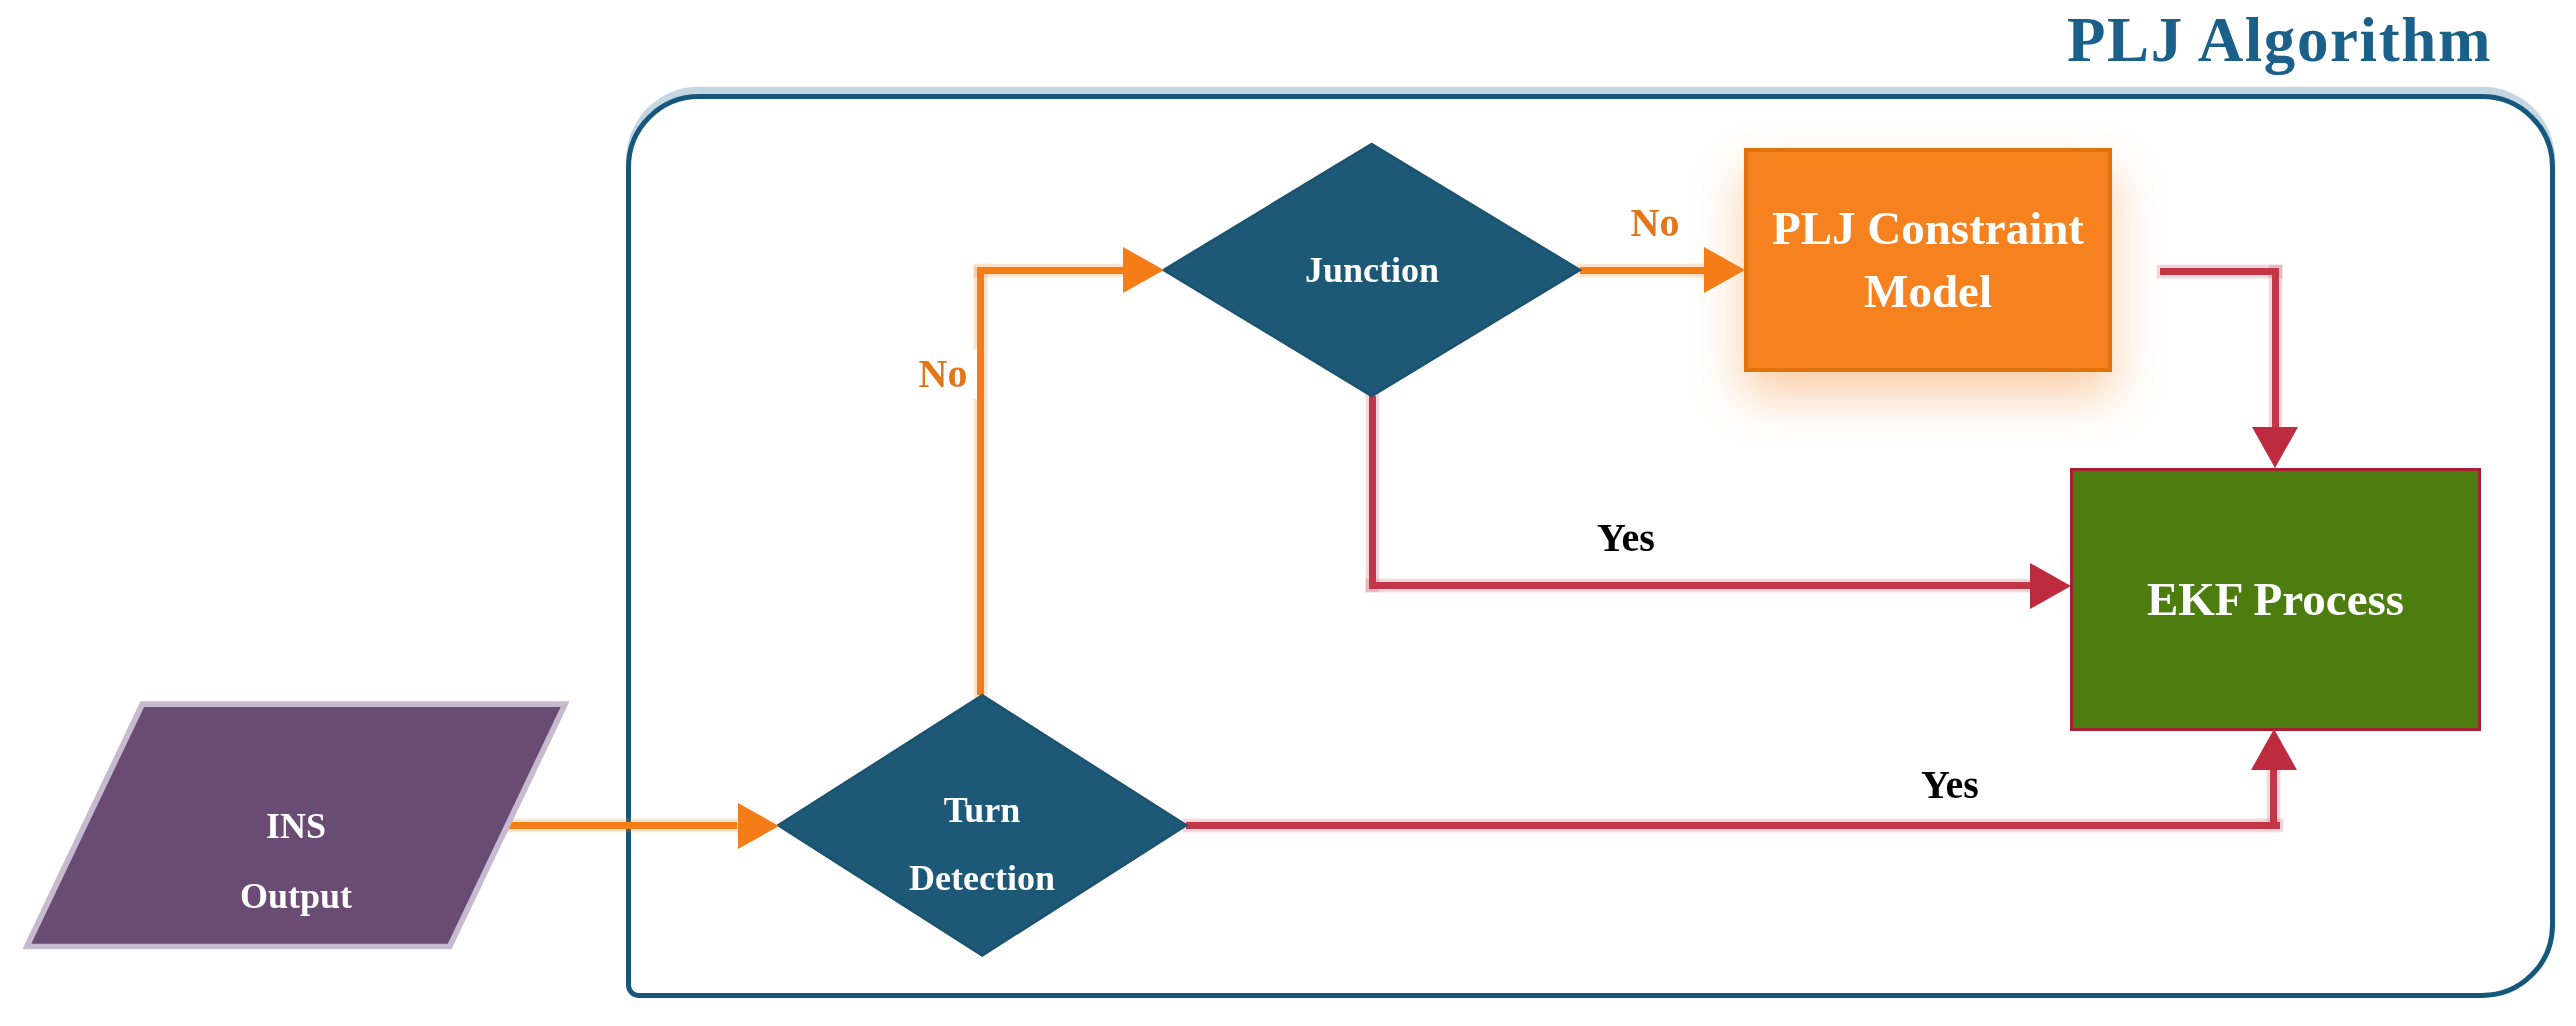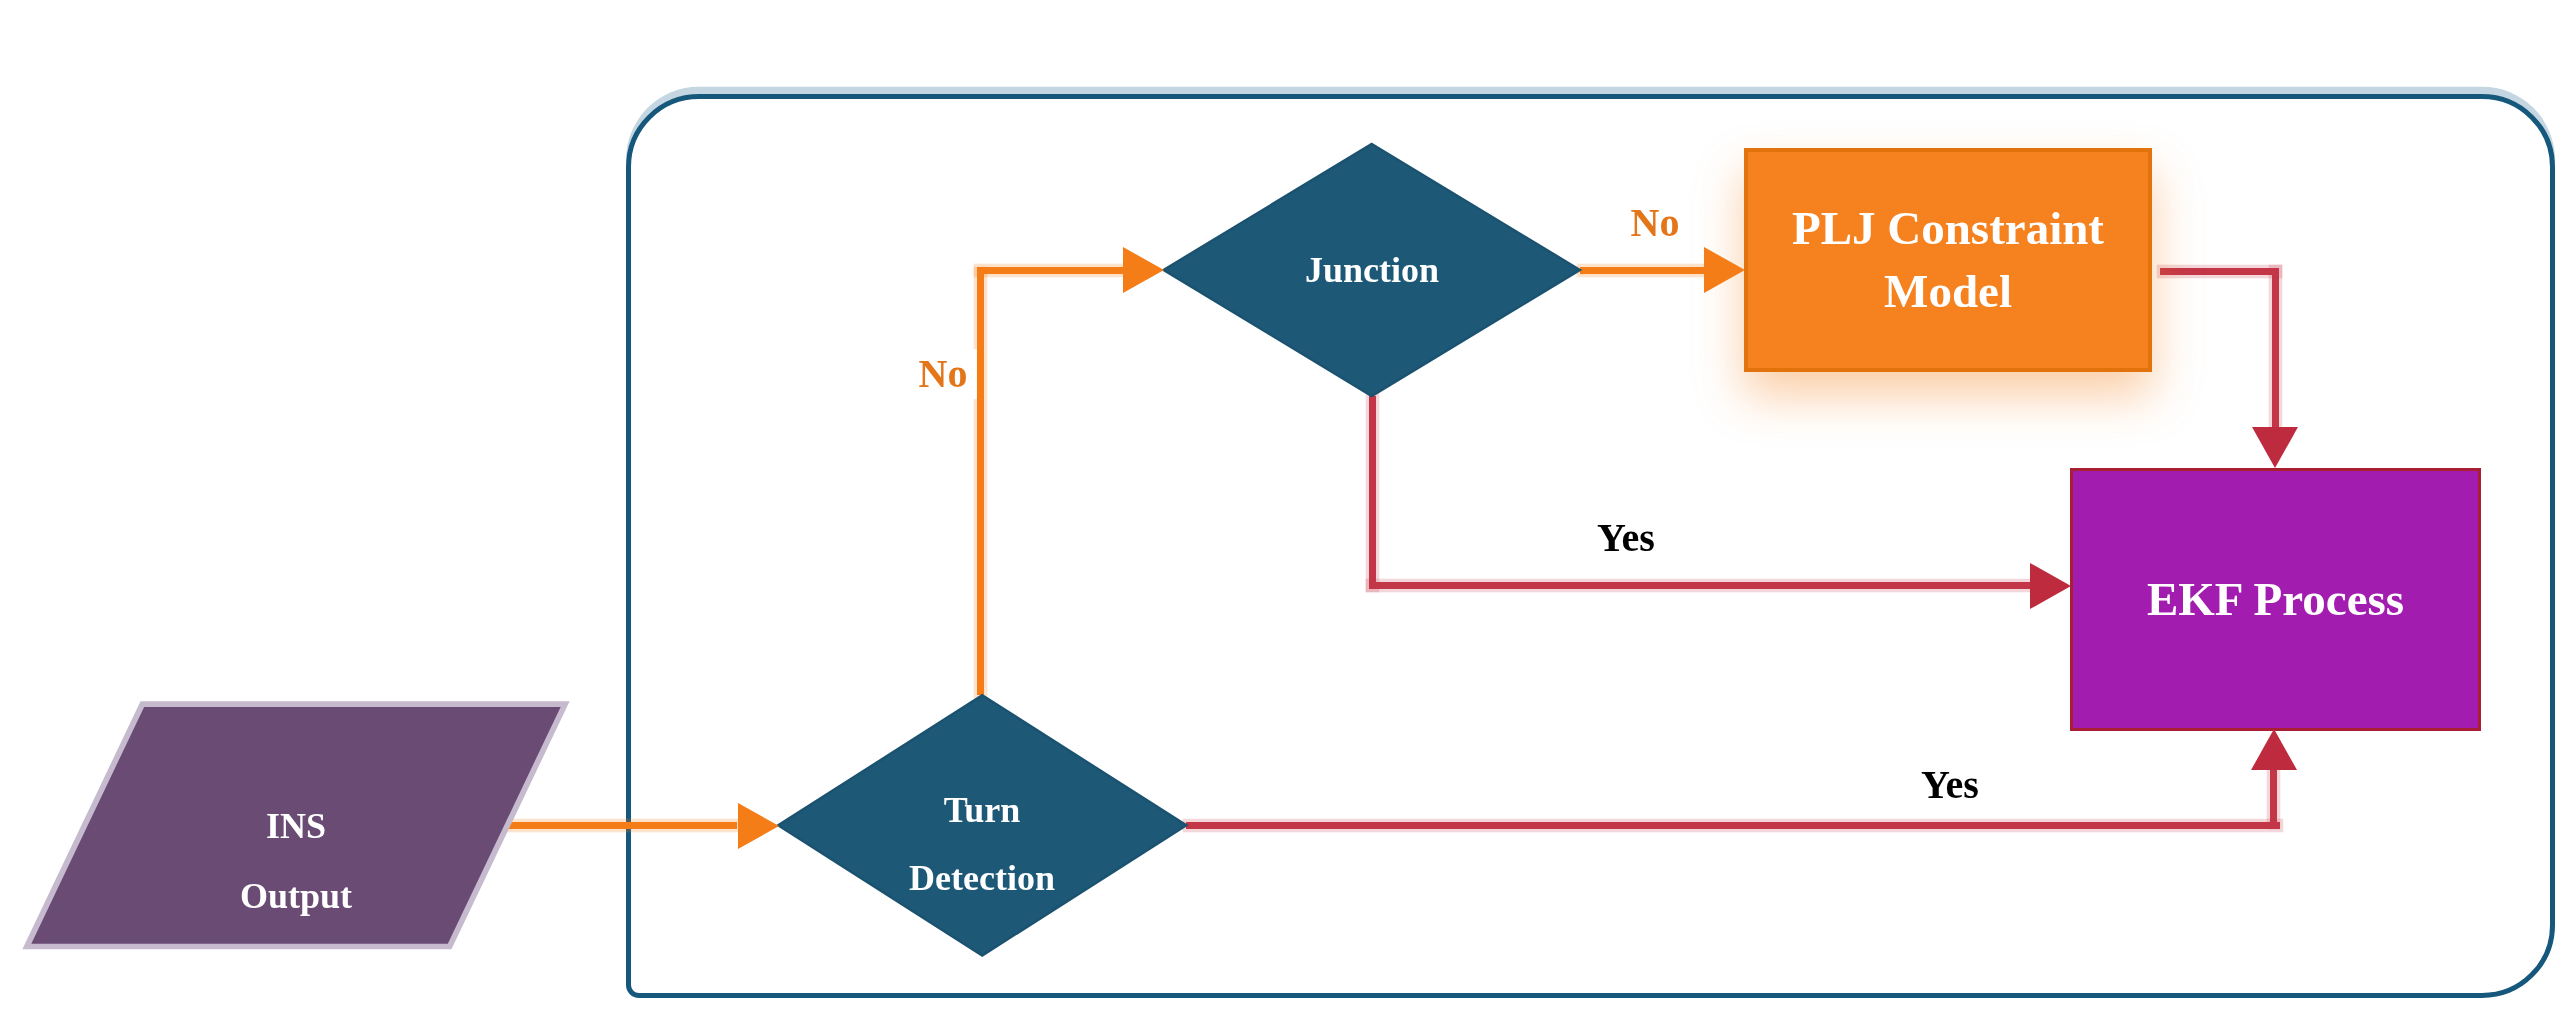--- a/index.html
+++ b/index.html
@@ -22,27 +22,27 @@
   }
   
   svg.shapes{position:absolute;left:0;top:0;z-index:2;}
   
   .box{
     position:absolute;box-sizing:border-box;display:flex;flex-direction:column;
     align-items:center;justify-content:center;color:#ffffff;
     font-size:47px;font-weight:bold;line-height:1.35;text-align:center;z-index:2;
   }
   .box-plj{
-    left:1744px;top:148px;width:408px;height:224px;
+    left:1744px;top:148px;width:368px;height:224px;
     background:#F5821E;border:4.1px solid #E2720C;
     box-shadow:0 24.4px 45px rgba(245,130,30,.40);
   }
   .box-ekf{
     left:2070px;top:468px;width:411px;height:263px;
-    background:#a21caf;border:3.3px solid #A81F33;
+    background:#4d7c0f;border:3.3px solid #A81F33;
   }
   
   .node-label{
     position:absolute;display:flex;flex-direction:column;align-items:center;
     justify-content:center;color:#ffffff;font-size:36px;font-weight:bold;
     text-align:center;z-index:4;pointer-events:none;
   }
   .lbl-ins{left:27px;top:739px;width:538px;height:244px;line-height:1.95;}
   .lbl-turn{left:778px;top:714px;width:408px;height:260px;line-height:1.9;}
   .lbl-junction{left:1164px;top:144px;width:416px;height:252px;}
@@ -66,20 +66,21 @@
   .no-label{color:#E4761A;}
   .yes-label{color:#000000;}
 </style>
 </head>
 <body>
 
 <div id="canvas">
 
   <div class="frame"></div>
 
+  <div class="title">PLJ Algorithm</div>
 
   <div class="line h orange" style="left:507px;top:822px;width:230px;"></div>
   <div class="ah ah-right-orange" style="left:738px;top:803px;"></div>
 
   <div class="line v orange" style="left:977px;top:270px;height:425px;"></div>
   <div class="line h orange" style="left:977px;top:267px;width:146px;"></div>
   <div class="ah ah-right-orange" style="left:1123px;top:247px;"></div>
 
   <div class="line h orange" style="left:1580px;top:267px;width:124px;"></div>
   <div class="ah ah-right-orange" style="left:1704px;top:247px;"></div>

